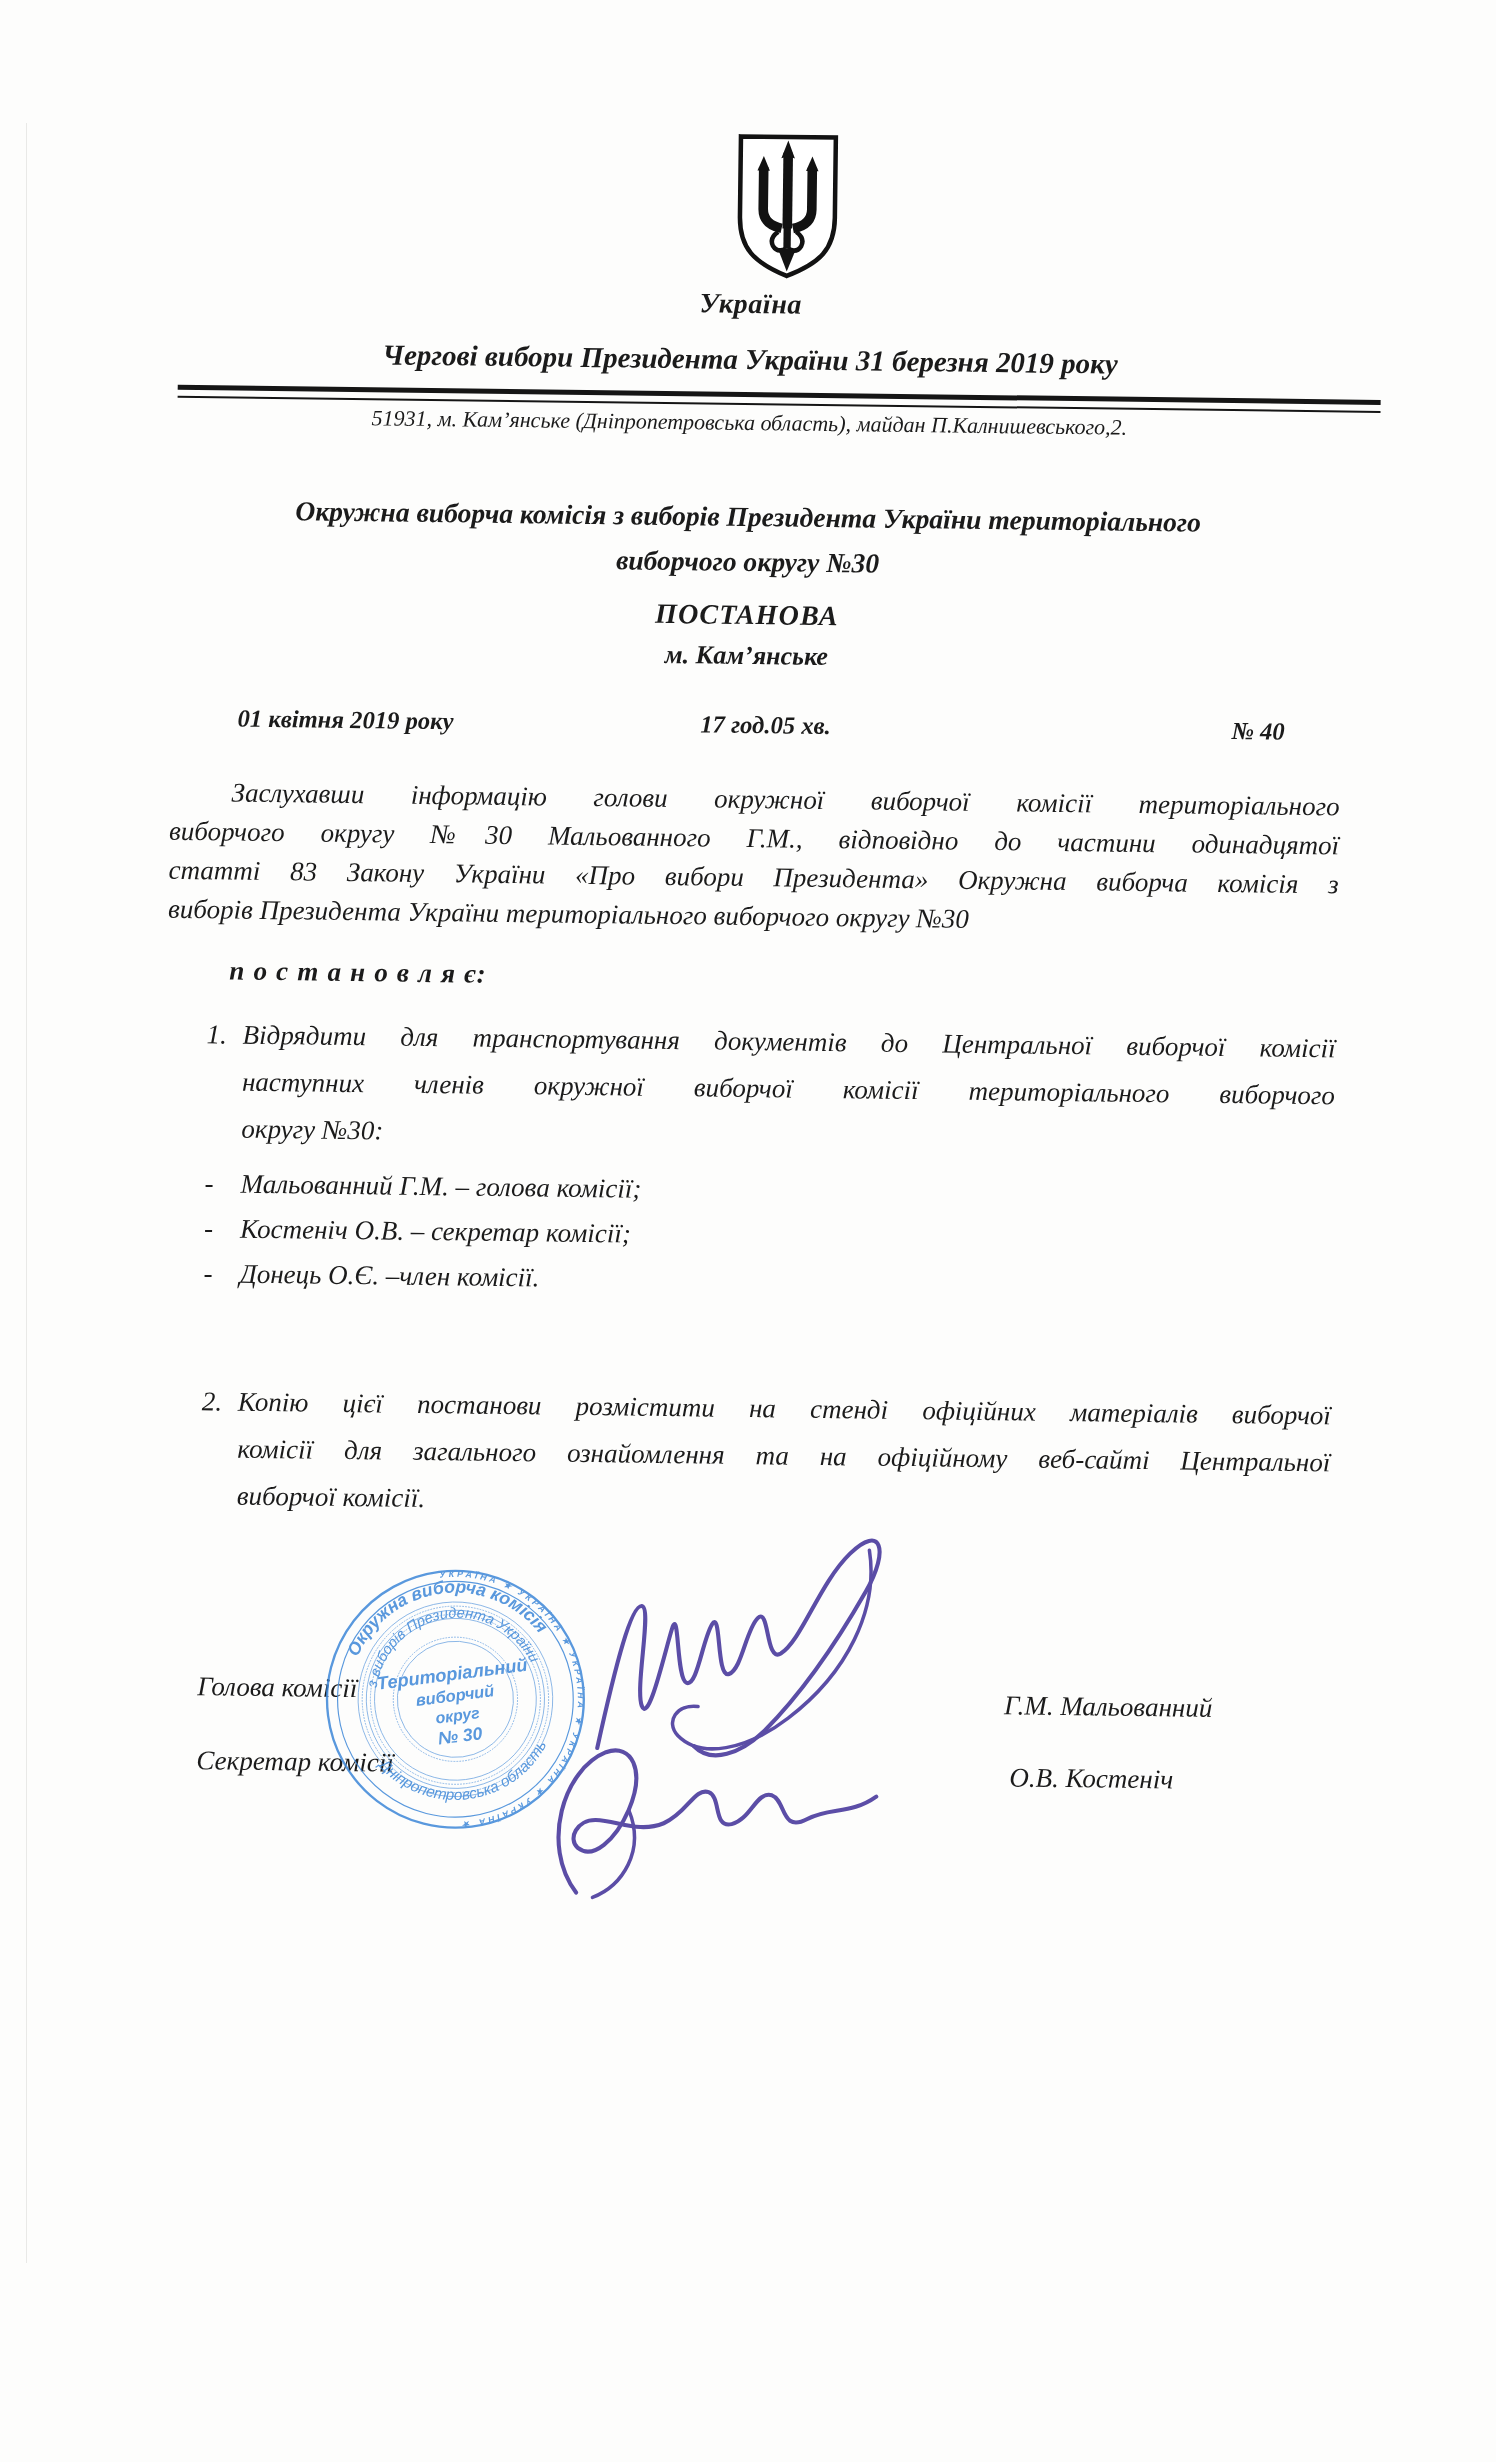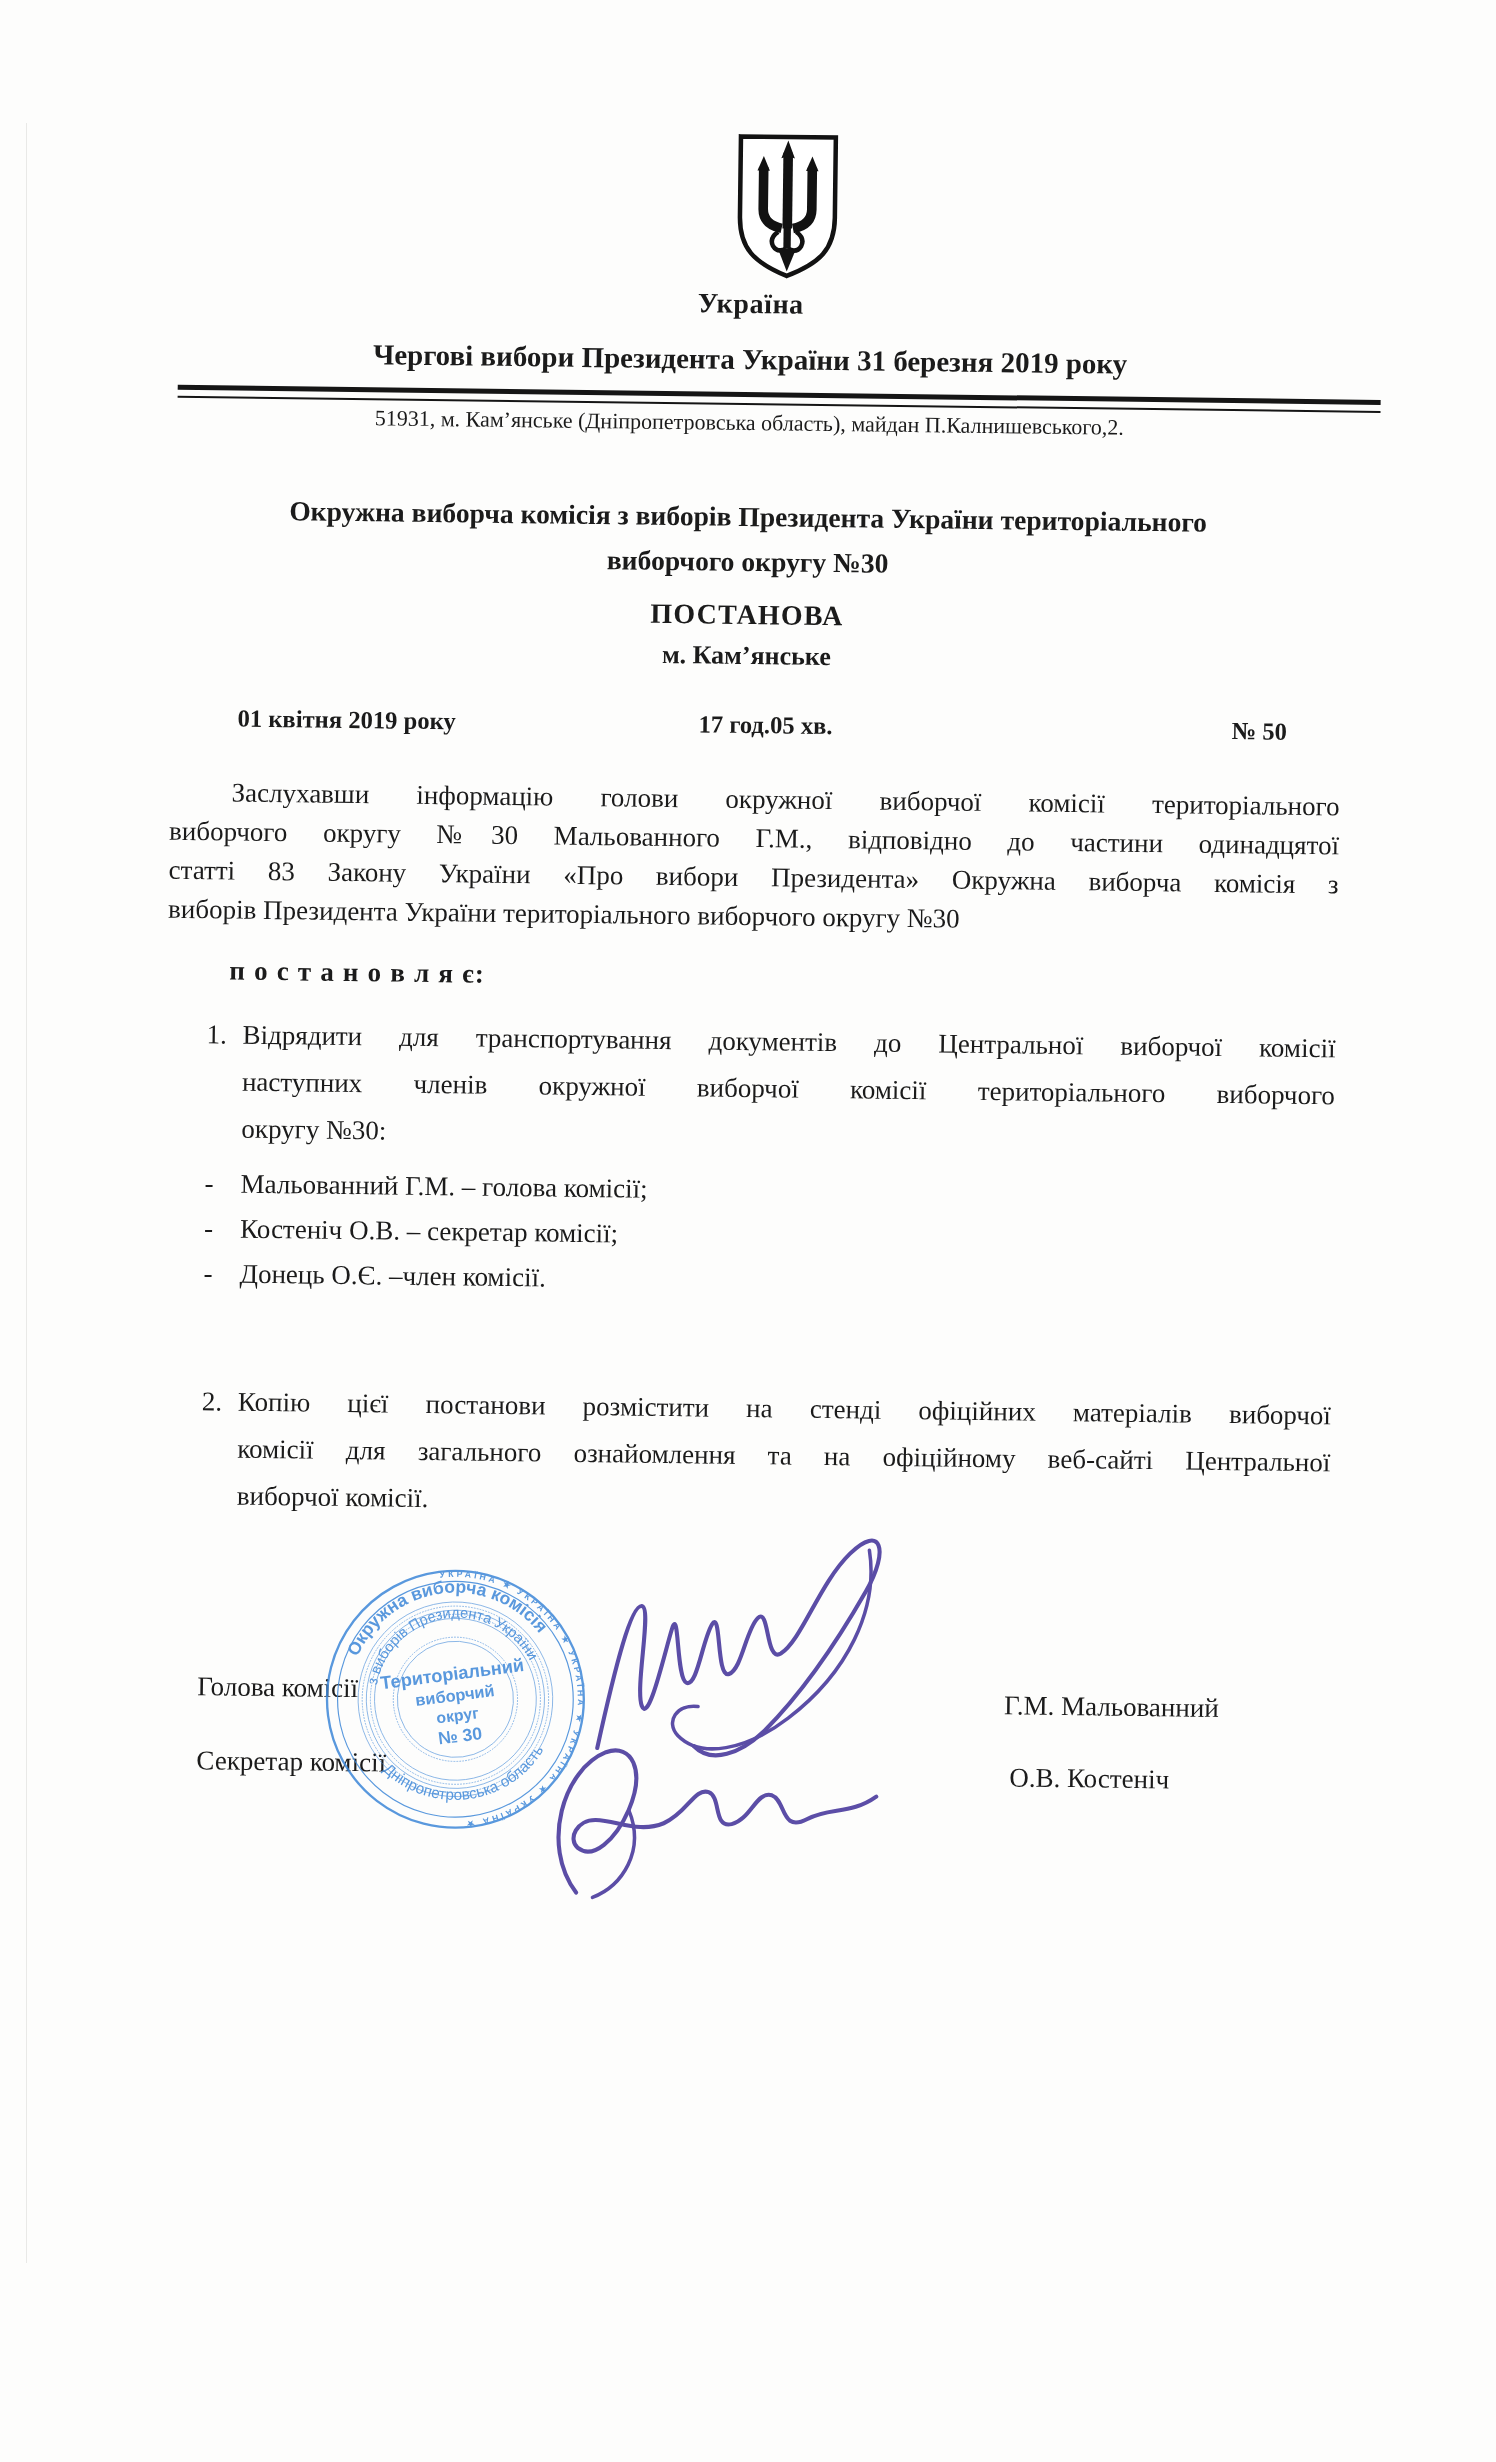--- a/index.html
+++ b/index.html
@@ -4,21 +4,21 @@
 <style>
   html,body{margin:0;padding:0;}
   body{
     width:1496px;height:2462px;
     background:#fdfdfc;
     font-family:"Liberation Serif", serif;
     color:#1b1b1b;
     overflow:hidden;
     position:relative;
   }
-  #paper{position:absolute;inset:0;}
+  #paper{position:absolute;inset:0;font-style:italic;}
   #tilt{position:absolute;inset:0;transform:rotate(0.72deg);transform-origin:748px 528px;}
   .abs{position:absolute;}
   .ctr{left:0;width:1496px;text-align:center;}
   .b{font-weight:bold;}
   
   #emblem{left:727px;top:132px;width:113px;height:148px;}
   #emblem-label{top:288px;font-size:28px;letter-spacing:0.6px;}
   
   #header-line{top:343px;font-size:29px;}
   .rule{left:176px;width:1203px;background:#151515;}
@@ -92,21 +92,21 @@
     <div id="commission-title" class="abs ctr b">
       <div>Окружна виборча комісія з виборів Президента України територіального</div>
       <div>виборчого округу №30</div>
     </div>
 
     <div id="doc-type" class="abs ctr b">ПОСТАНОВА</div>
     <div id="doc-city" class="abs ctr b">м. Кам’янське</div>
 
     <div id="doc-date" class="abs daterow">01 квітня 2019 року</div>
     <div id="doc-time" class="abs daterow">17 год.05 хв.</div>
-    <div id="doc-number" class="abs daterow">№ 50</div>
+    <div id="doc-number" class="abs daterow">№ 40</div>
 
     <div id="preamble" class="abs bodytext">
       <div class="just indent">Заслухавши інформацію голови окружної виборчої комісії територіального</div>
       <div class="just">виборчого округу №30 Мальованного Г.М.,  відповідно до частини одинадцятої</div>
       <div class="just">статті 83 Закону України «Про вибори Президента» Окружна виборча комісія з</div>
       <div>виборів Президента України територіального виборчого округу №30</div>
     </div>
 
     <div id="resolve-word" class="abs">п о с т а н о в л я є:</div>
 

